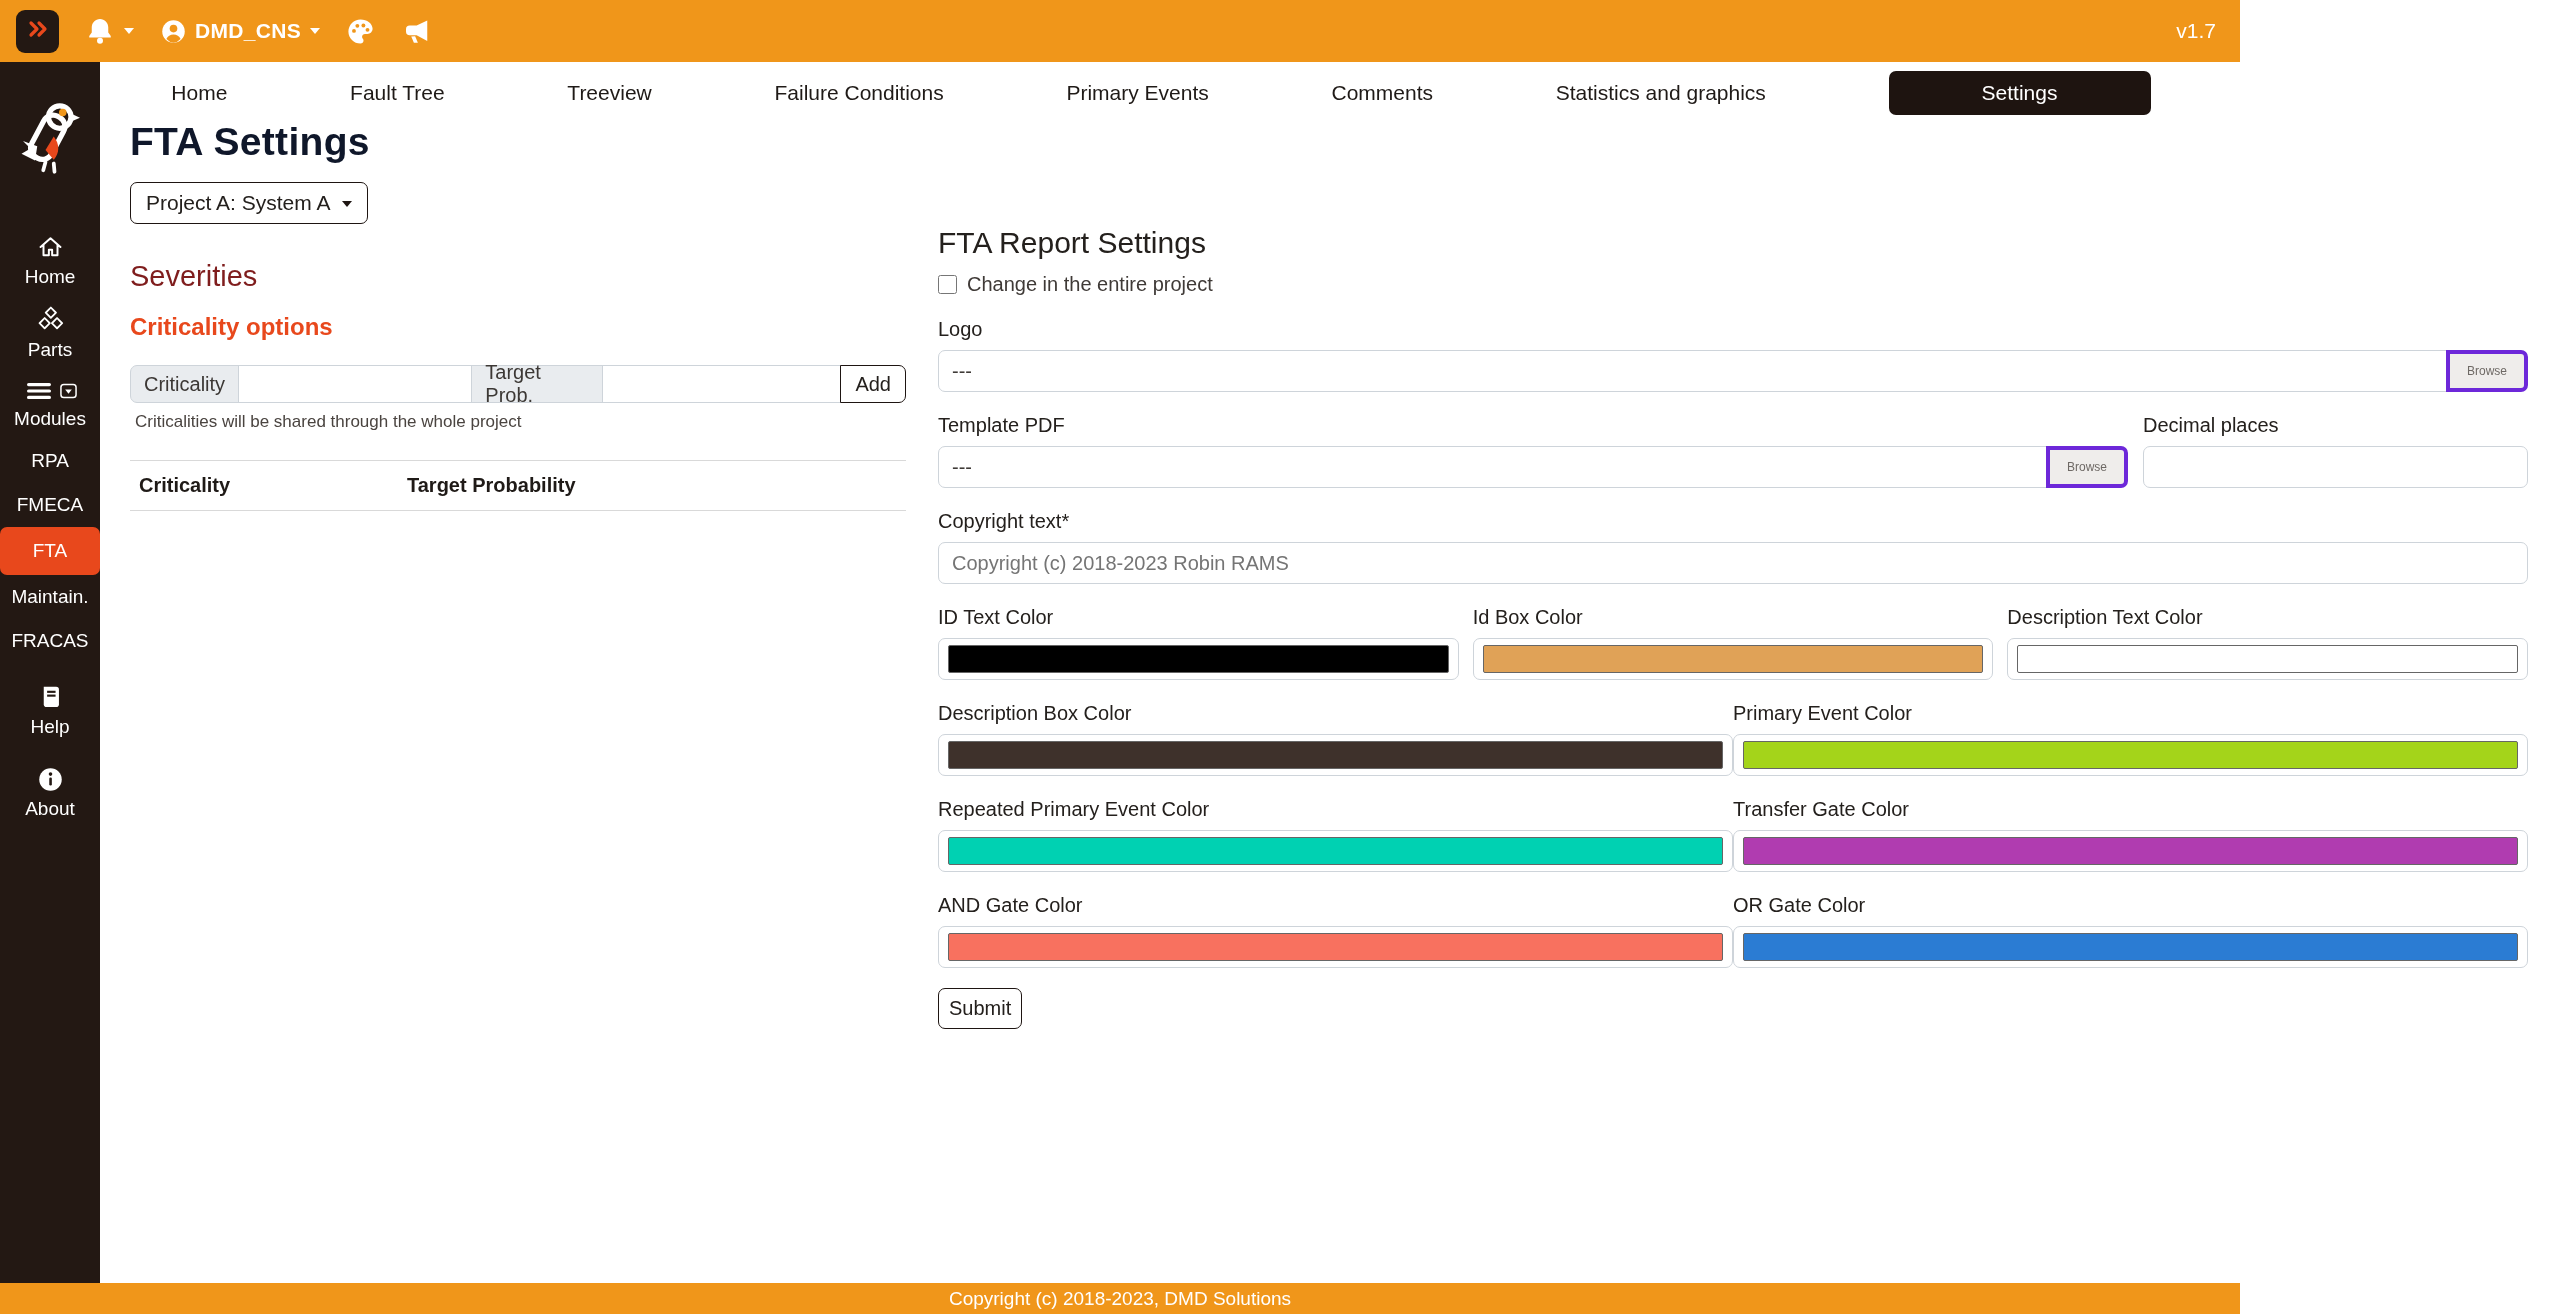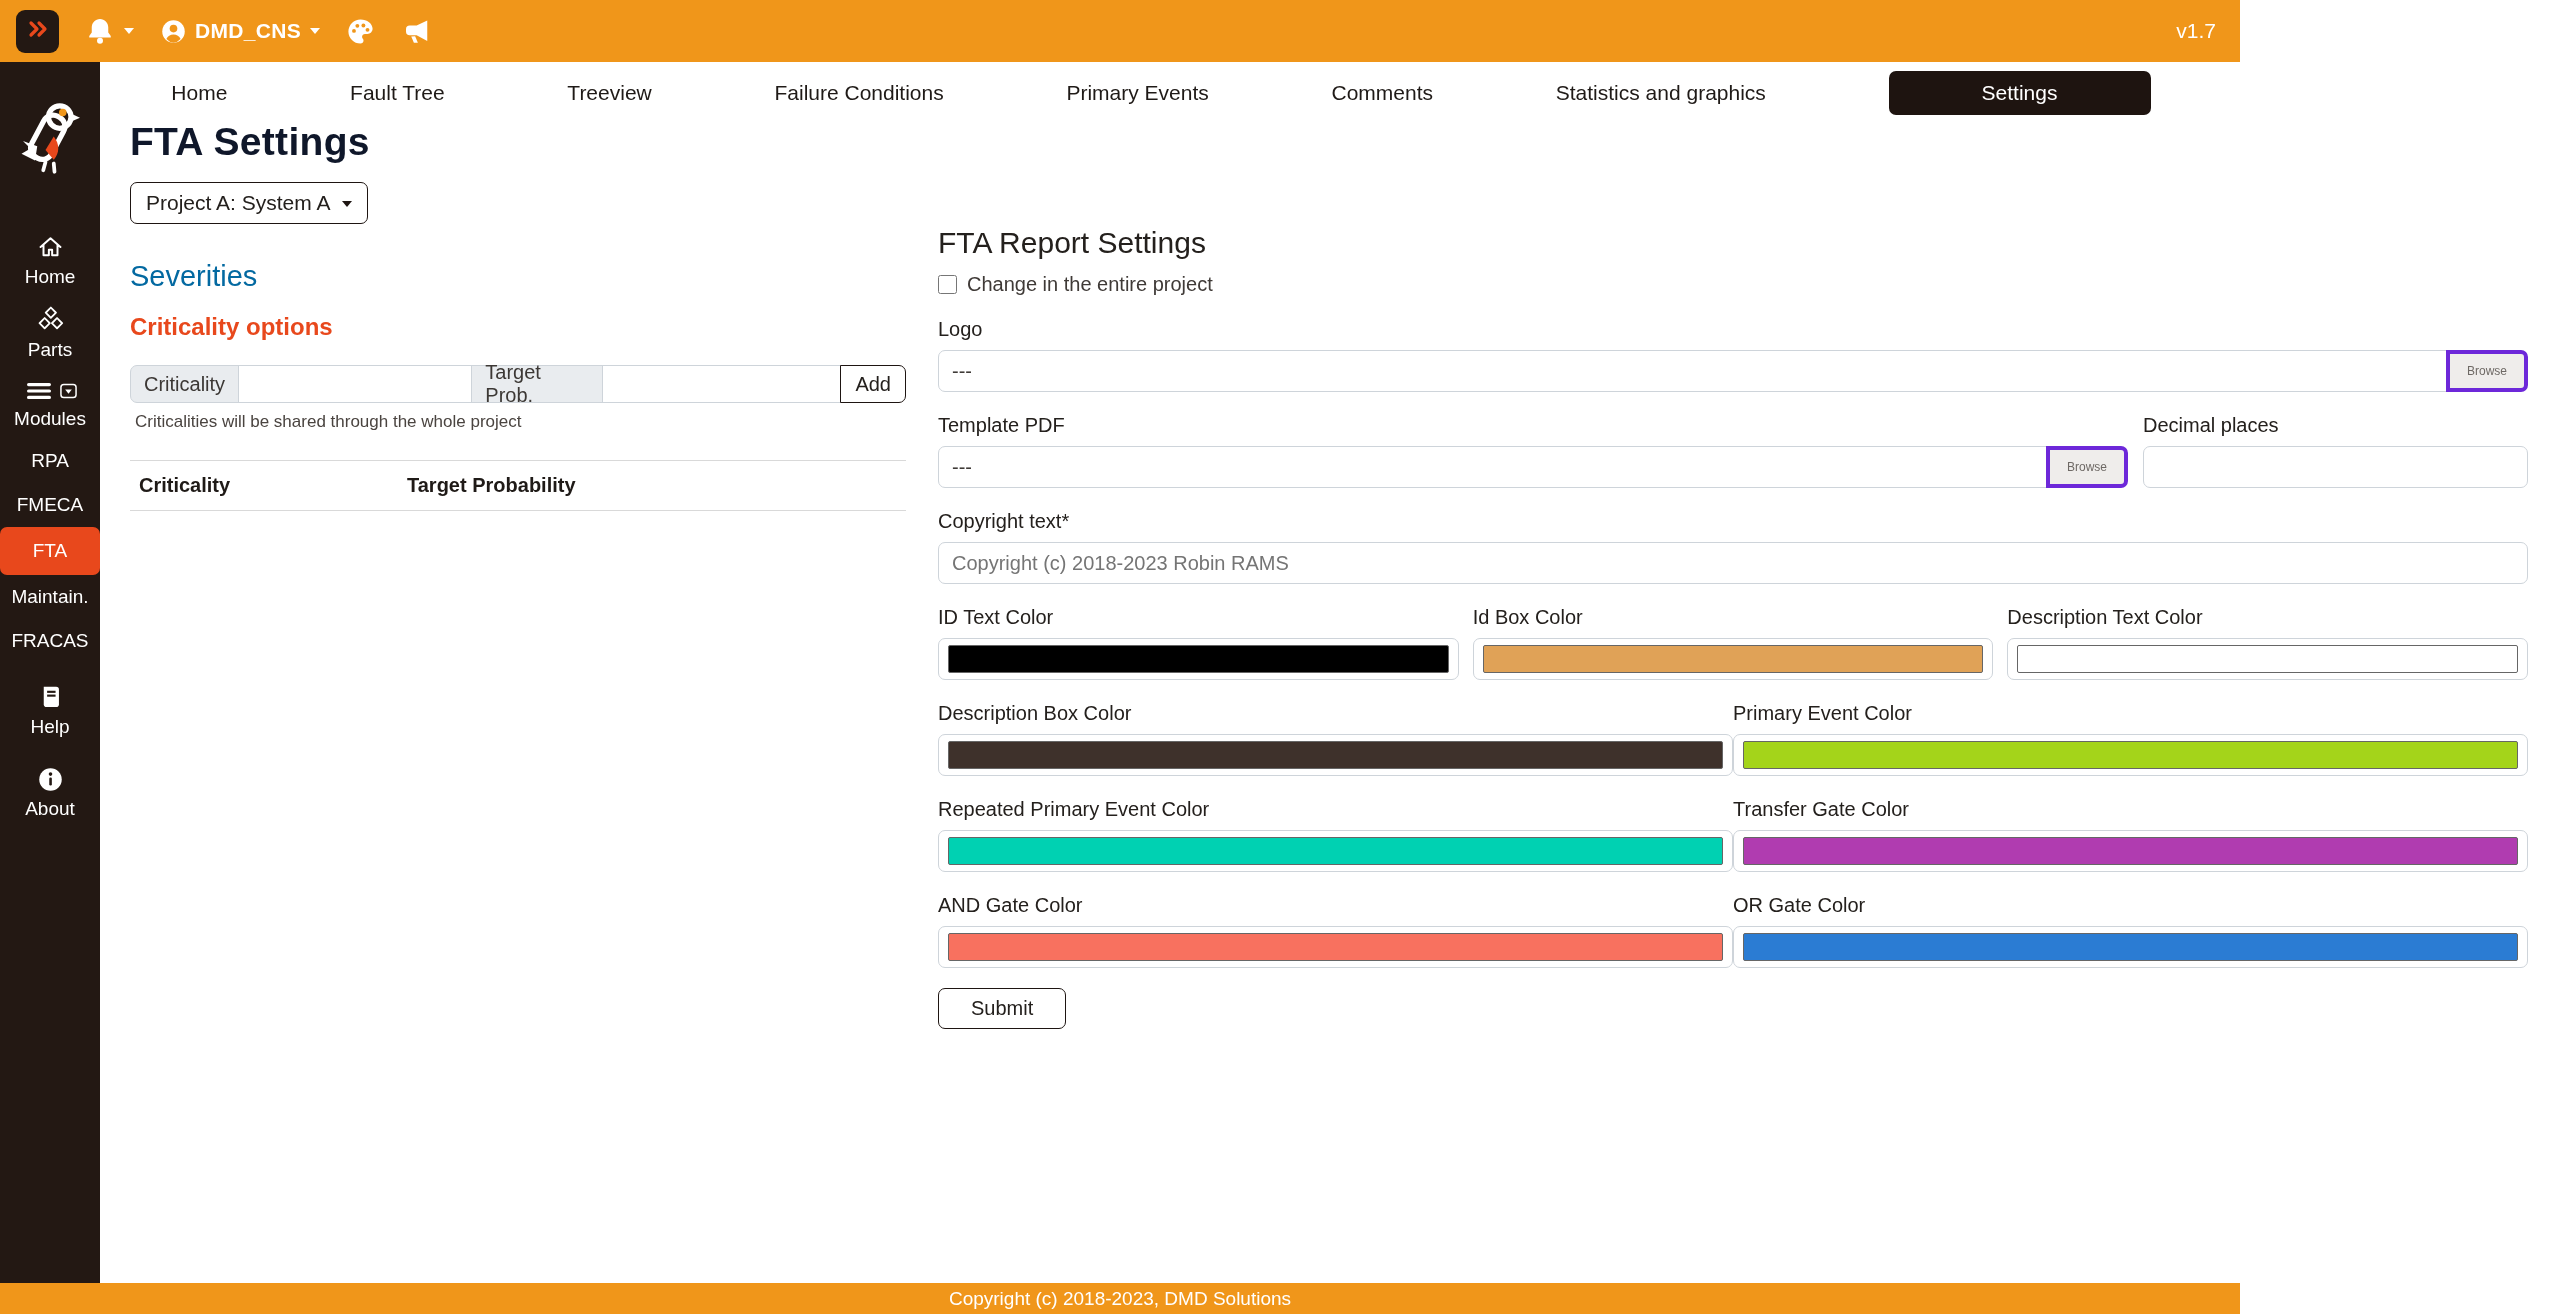--- a/index.html
+++ b/index.html
@@ -36,21 +36,21 @@
   .nav { height:56px; display:flex; align-items:center; justify-content:space-around; padding:6px 28px 0 10px; }
   .nav-item { font-size:21px; color:#1f1a17; cursor:pointer; white-space:nowrap; }
   .nav-item.active { background:#1e1410; color:#fff; border-radius:7px; width:262px; height:44px; display:flex; align-items:center; justify-content:center; }
   .content { position:relative; height:calc(100% - 56px); }
 
   
   .left-panel { position:absolute; left:30px; top:0; width:776px; }
   .page-title { font-size:39px; font-weight:800; color:#0f172a; letter-spacing:.3px; margin:2px 0 18px; }
   .project-dd { display:inline-flex; align-items:center; gap:12px; border:1px solid #1e1512; border-radius:7px; padding:8px 15px; font-size:21px; color:#24201d; background:#fff; cursor:pointer; }
   .dd-caret { width:0; height:0; border:5px solid transparent; border-top:6px solid #1e1512; margin-top:6px; }
-  .h-severities { font-size:29px; font-weight:400; color:#0369a1; margin:36px 0 0; }
+  .h-severities { font-size:29px; font-weight:400; color:#7f1d1d; margin:36px 0 0; }
   .h-crit { font-size:24px; font-weight:800; color:#E8481C; margin:20px 0 24px; }
   .ig { display:flex; width:776px; height:38px; }
   .ig-label { background:#e9ecef; border:1px solid #ced4da; padding:0 13px; display:flex; align-items:center; font-size:20px; color:#3c3835; }
   .ig-label.first { border-radius:7px 0 0 7px; }
   .ig-label.mid { margin-left:-1px; }
   .ig-input { border:1px solid #ced4da; margin-left:-1px; background:#fff; font-size:20px; padding:0 10px; min-width:0; outline:none; font-family:"Liberation Sans", sans-serif; }
   .ig-input.w1 { width:246px; }
   .ig-input.w2 { width:252px; }
   .add-btn { border:1px solid #1e1512; border-radius:0 7px 7px 0; background:#fff; padding:0 14px; font-size:20px; margin-left:-1px; cursor:pointer; color:#24201d; font-family:"Liberation Sans", sans-serif; }
   .helper { font-size:17px; color:#4a4440; margin:9px 0 0 5px; }
@@ -67,21 +67,21 @@
   .text-input { height:42px; width:100%; border:1px solid #ced4da; border-radius:7px; padding:0 13px; font-size:20px; color:#3f3a37; background:#fff; display:flex; align-items:center; outline:none; font-family:"Liberation Sans", sans-serif; }
   .file-group { display:flex; width:100%; height:42px; }
   .file-value { flex:1; border:1px solid #ced4da; border-radius:7px 0 0 7px; background:#fff; font-size:20px; color:#3f3a37; display:flex; align-items:center; padding:0 13px; min-width:0; }
   .browse-btn { background:#EFEDEB; border:4px solid #6d28d9; margin-left:-1px; border-radius:0 7px 7px 0; color:#6e6965; font-size:12px; padding:0 17px; display:flex; align-items:center; cursor:pointer; white-space:nowrap; font-family:"Liberation Sans", sans-serif; }
   .row-tpl { display:grid; grid-template-columns:1190px 1fr; column-gap:15px; margin-top:22px; }
   .row-full { margin-top:22px; }
   .row3 { display:grid; grid-template-columns:repeat(3,1fr); column-gap:14px; margin-top:22px; }
   .row2 { display:grid; grid-template-columns:repeat(2,1fr); column-gap:0; margin-top:22px; }
   .color-input { height:42px; width:100%; border:1px solid #ced4da; border-radius:7px; padding:6px 9px; background:#fff; cursor:pointer; }
   .color-swatch { width:100%; height:100%; border:1px solid #666; border-radius:2px; }
-  .submit-btn { margin-top:20px; padding:8px 32px; background:#fff; border:1px solid #1e1512; border-radius:7px; font-size:20px; color:#24201d; cursor:pointer; font-family:"Liberation Sans", sans-serif; }
+  .submit-btn { margin-top:20px; padding:8px 10px; background:#fff; border:1px solid #1e1512; border-radius:7px; font-size:20px; color:#24201d; cursor:pointer; font-family:"Liberation Sans", sans-serif; }
 
   
   .footer { height:31px; background:#F0961A; color:#fff; font-size:19px; display:flex; align-items:center; justify-content:center; flex:0 0 auto; }
 </style>
 </head>
 <body>
 
 <div class="app">
 
   <div class="topbar">

